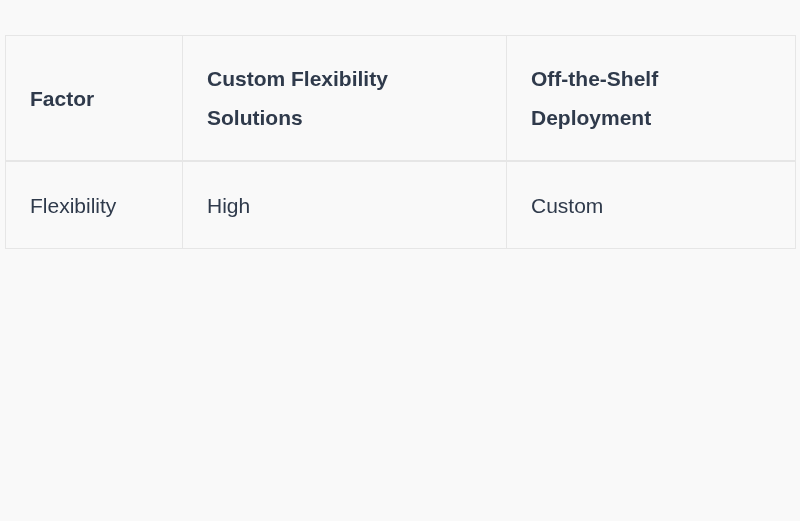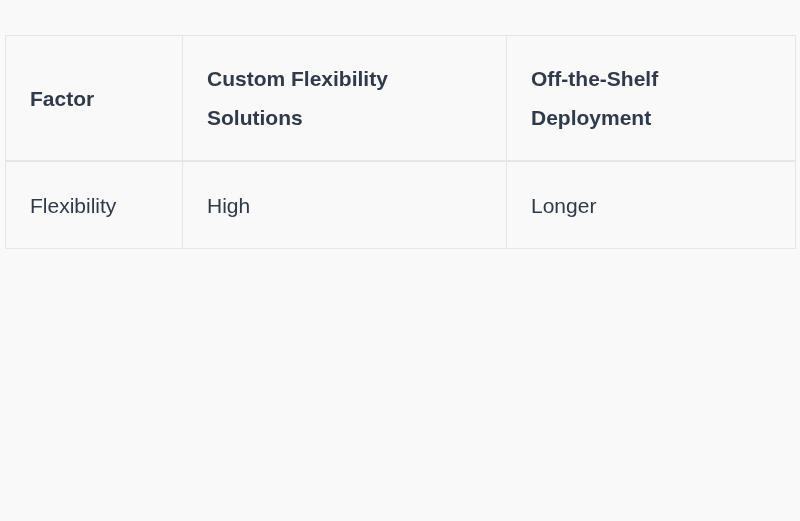--- a/index.html
+++ b/index.html
@@ -51,16 +51,16 @@
     <tr>
       <th>Factor</th>
       <th>Custom Flexibility Solutions</th>
       <th>Off-the-Shelf Deployment</th>
     </tr>
   </thead>
   <tbody>
     <tr class="r1">
       <td>Flexibility</td>
       <td>High</td>
-      <td>Longer</td>
+      <td>Custom</td>
     </tr>
   </tbody>
 </table>
 
 </body></html>

